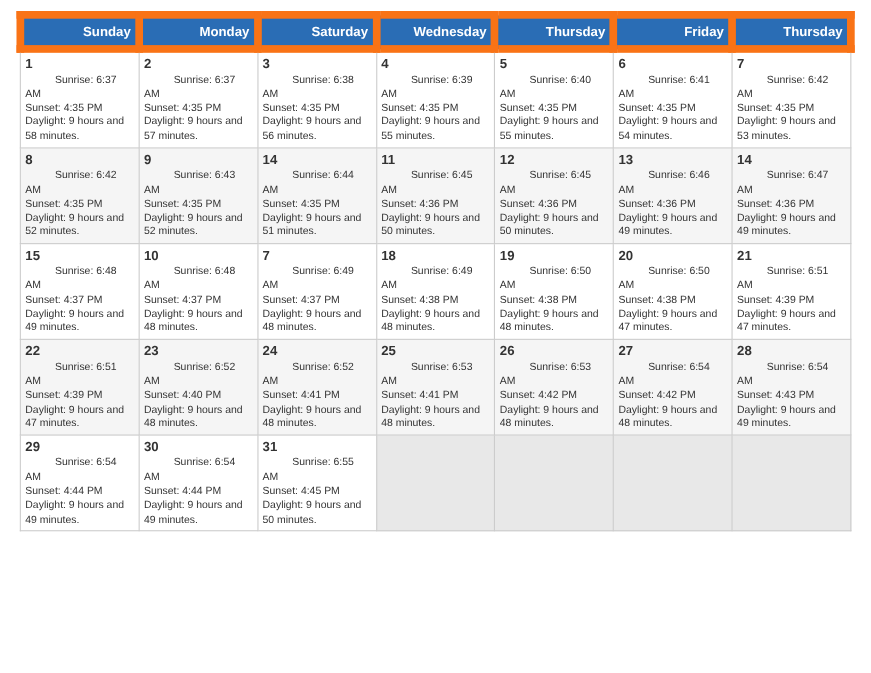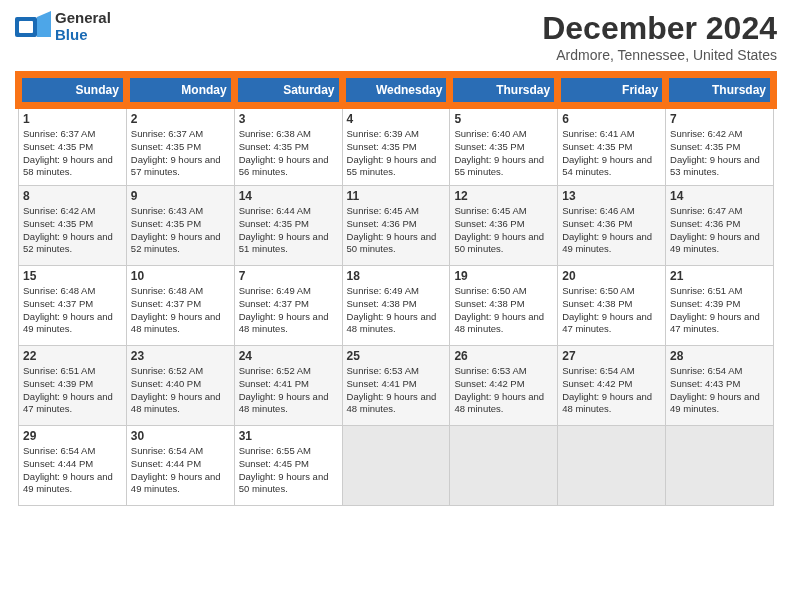--- a/index.html
+++ b/index.html
@@ -68,47 +68,27 @@
     }
     .day-num {
       font-size: 12px;
       font-weight: bold;
       display: block;
       margin-bottom: 2px;
     }
     .cell-text {
       font-size: 9.5px;
       line-height: 1.35;
+      margin-left: 27px;
     }
   </style>
 </head>
 <body>
 
 <div class="container">
-  <div class="header">
-    <div class="logo">
-      <div style="display:flex;align-items:center;gap:4px;">
-        <div style="position:relative;width:36px;height:32px;">
-          <svg width="36" height="32" viewBox="0 0 36 32">
-            <rect x="0" y="6" width="22" height="20" rx="2" fill="#1a6bb5"></rect>
-            <rect x="4" y="10" width="14" height="12" rx="1" fill="#fff"></rect>
-            <polygon points="22,6 36,0 36,26 22,26" fill="#4da6e8"></polygon>
-          </svg>
-        </div>
-        <div>
-          <div style="font-size:15px;font-weight:bold;color:#333;line-height:1.1;">General</div>
-          <div style="font-size:15px;font-weight:bold;color:#1a6bb5;line-height:1.1;">Blue</div>
-        </div>
-      </div>
-    </div>
-    <div class="title-area">
-      <div class="month-title">December 2024</div>
-      <div class="location">Ardmore, Tennessee, United States</div>
-    </div>
-  </div>
 
   <table>
     <thead>
       <tr>
         <th>Sunday</th>
         <th>Monday</th>
         <th>Saturday</th>
         <th>Wednesday</th>
         <th>Thursday</th>
         <th>Friday</th>

